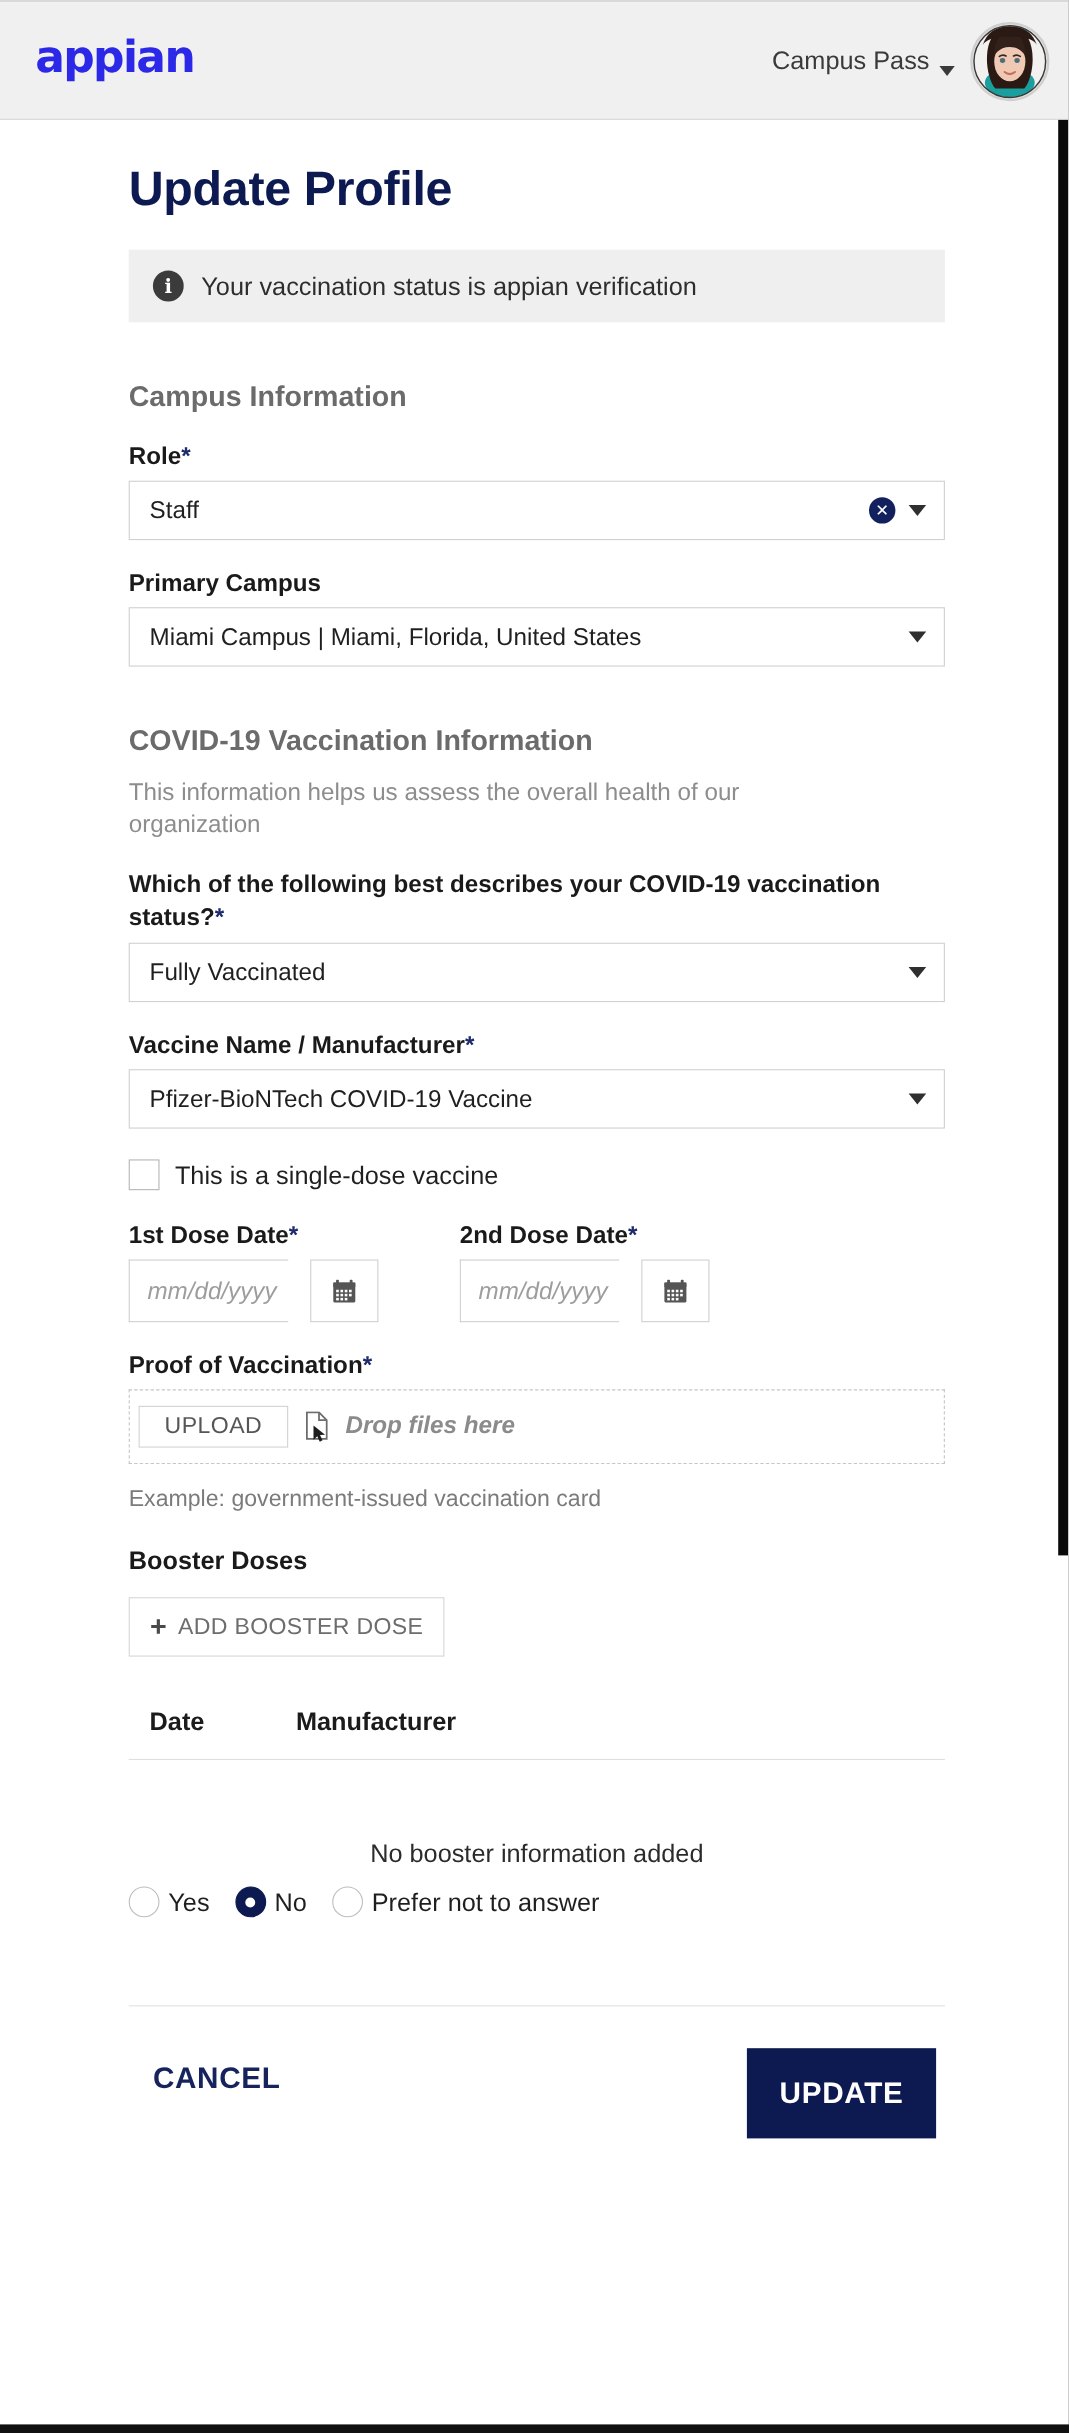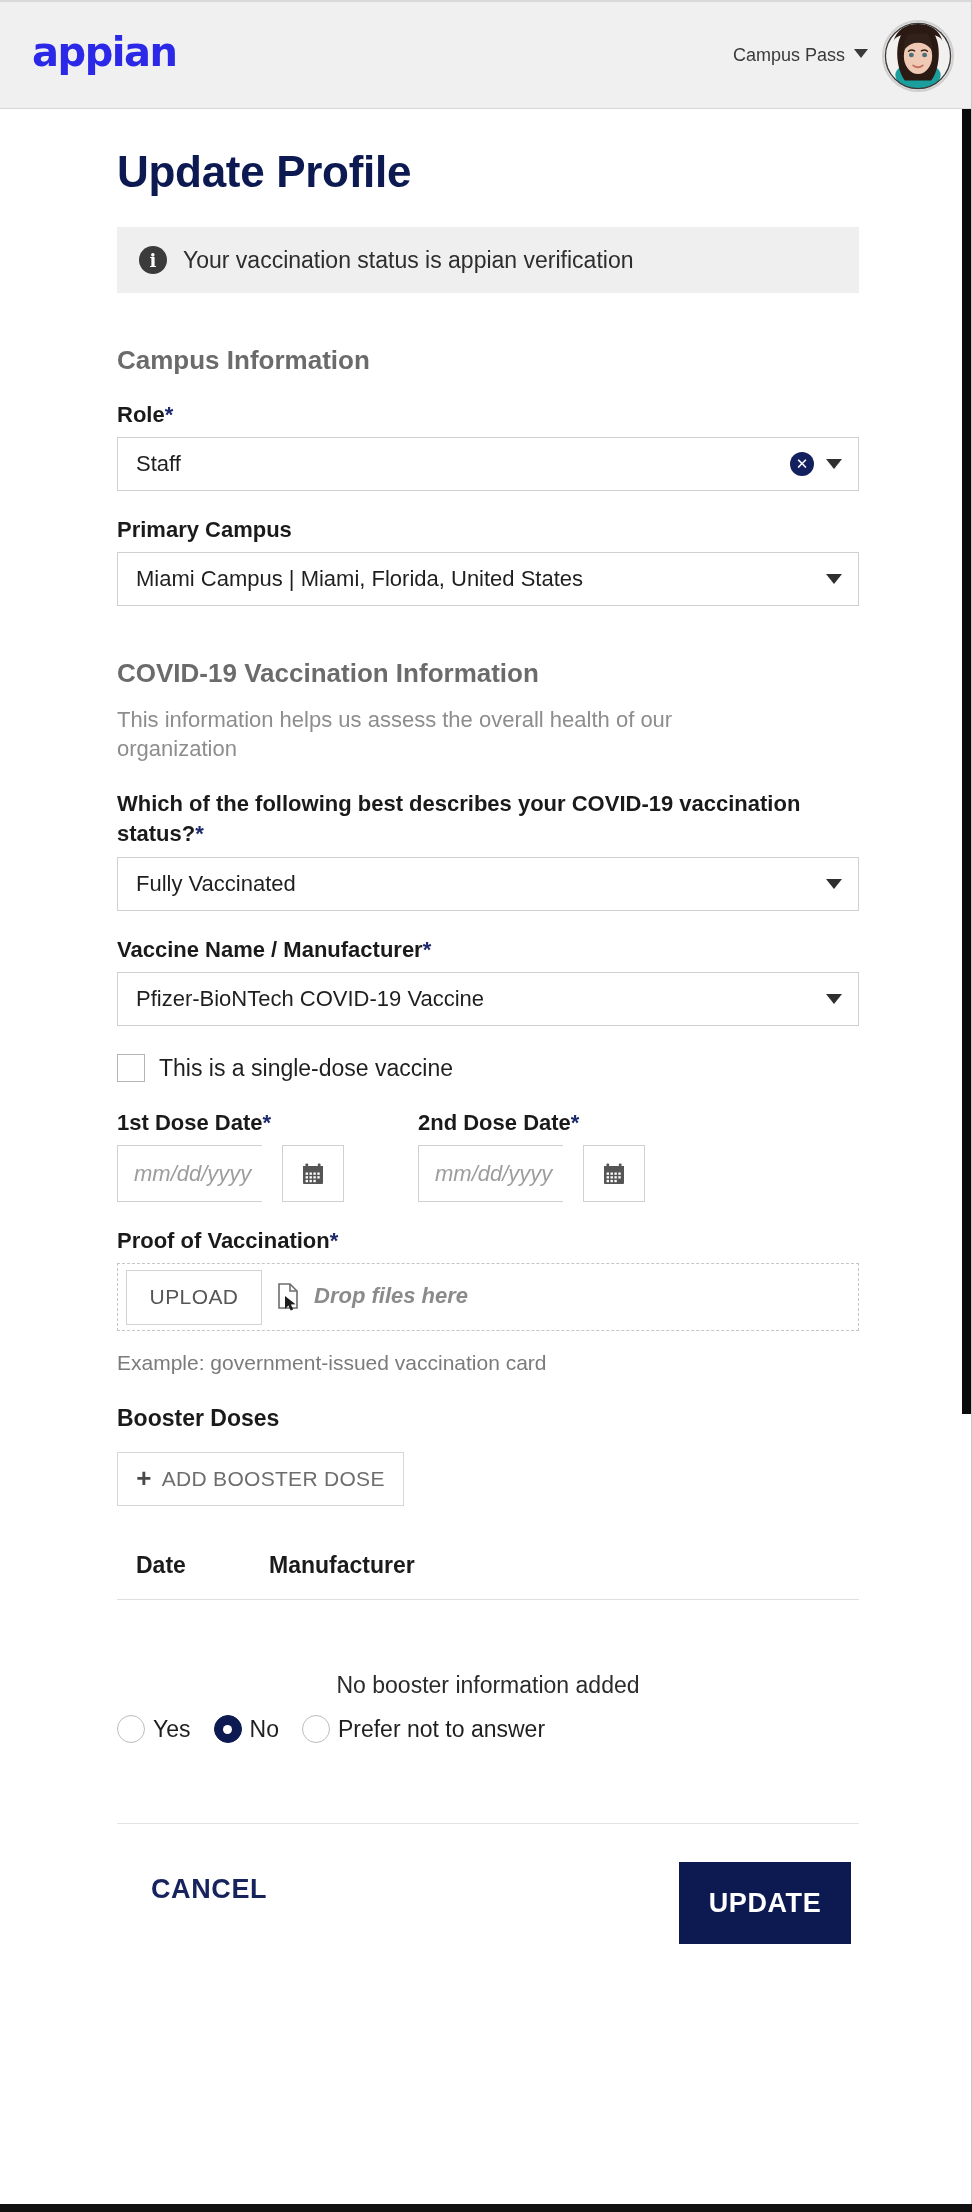--- a/index.html
+++ b/index.html
@@ -50,23 +50,23 @@
   .header-right {
     position: absolute;
     right: 18px; top: 0;
     height: 107px;
     display: flex;
     align-items: center;
     gap: 14px;
   }
   .app-menu {
     display: flex;
-    align-items: flex-start;
+    align-items: flex-end;
     gap: 9px;
-    font-size: 18px;
+    font-size: 23px;
     color: #3a3a3a;
     font-weight: 400;
     white-space: nowrap;
   }
   .caret-dn {
     width: 0; height: 0;
     border-left: 7px solid transparent;
     border-right: 7px solid transparent;
     border-top: 9px solid #3a3a3a;
     margin-top: 4px;
@@ -272,21 +272,21 @@
     margin-left: 113px;
     width: 742px;
     height: 68px;
     border: 1px dashed #c6c6c6;
     display: flex;
     align-items: center;
     padding: 0 8px;
   }
   .upload-btn {
     width: 136px;
-    height: 55px;
+    height: 38px;
     border: 1px solid #d2d2d2;
     background: #ffffff;
     display: flex;
     align-items: center;
     justify-content: center;
     font-size: 21px;
     color: #565656;
     letter-spacing: 0.4px;
     flex: none;
   }
@@ -391,21 +391,21 @@
   .radio-label { font-size: 23px; color: #1f1f1f; white-space: nowrap; }
 
   
   .footer-divider {
     margin: 80px 0 0 113px;
     width: 742px;
     height: 1px;
     background: #e2e2e2;
   }
   .footer-actions {
-    margin: 38px 0 0 12px;
+    margin: 38px 0 0 0;
     position: relative;
     height: 82px;
   }
   .cancel-btn {
     position: absolute;
     left: 135px; top: 12px;
     font-size: 27px;
     font-weight: 600;
     color: #16235d;
     letter-spacing: 0.6px;

